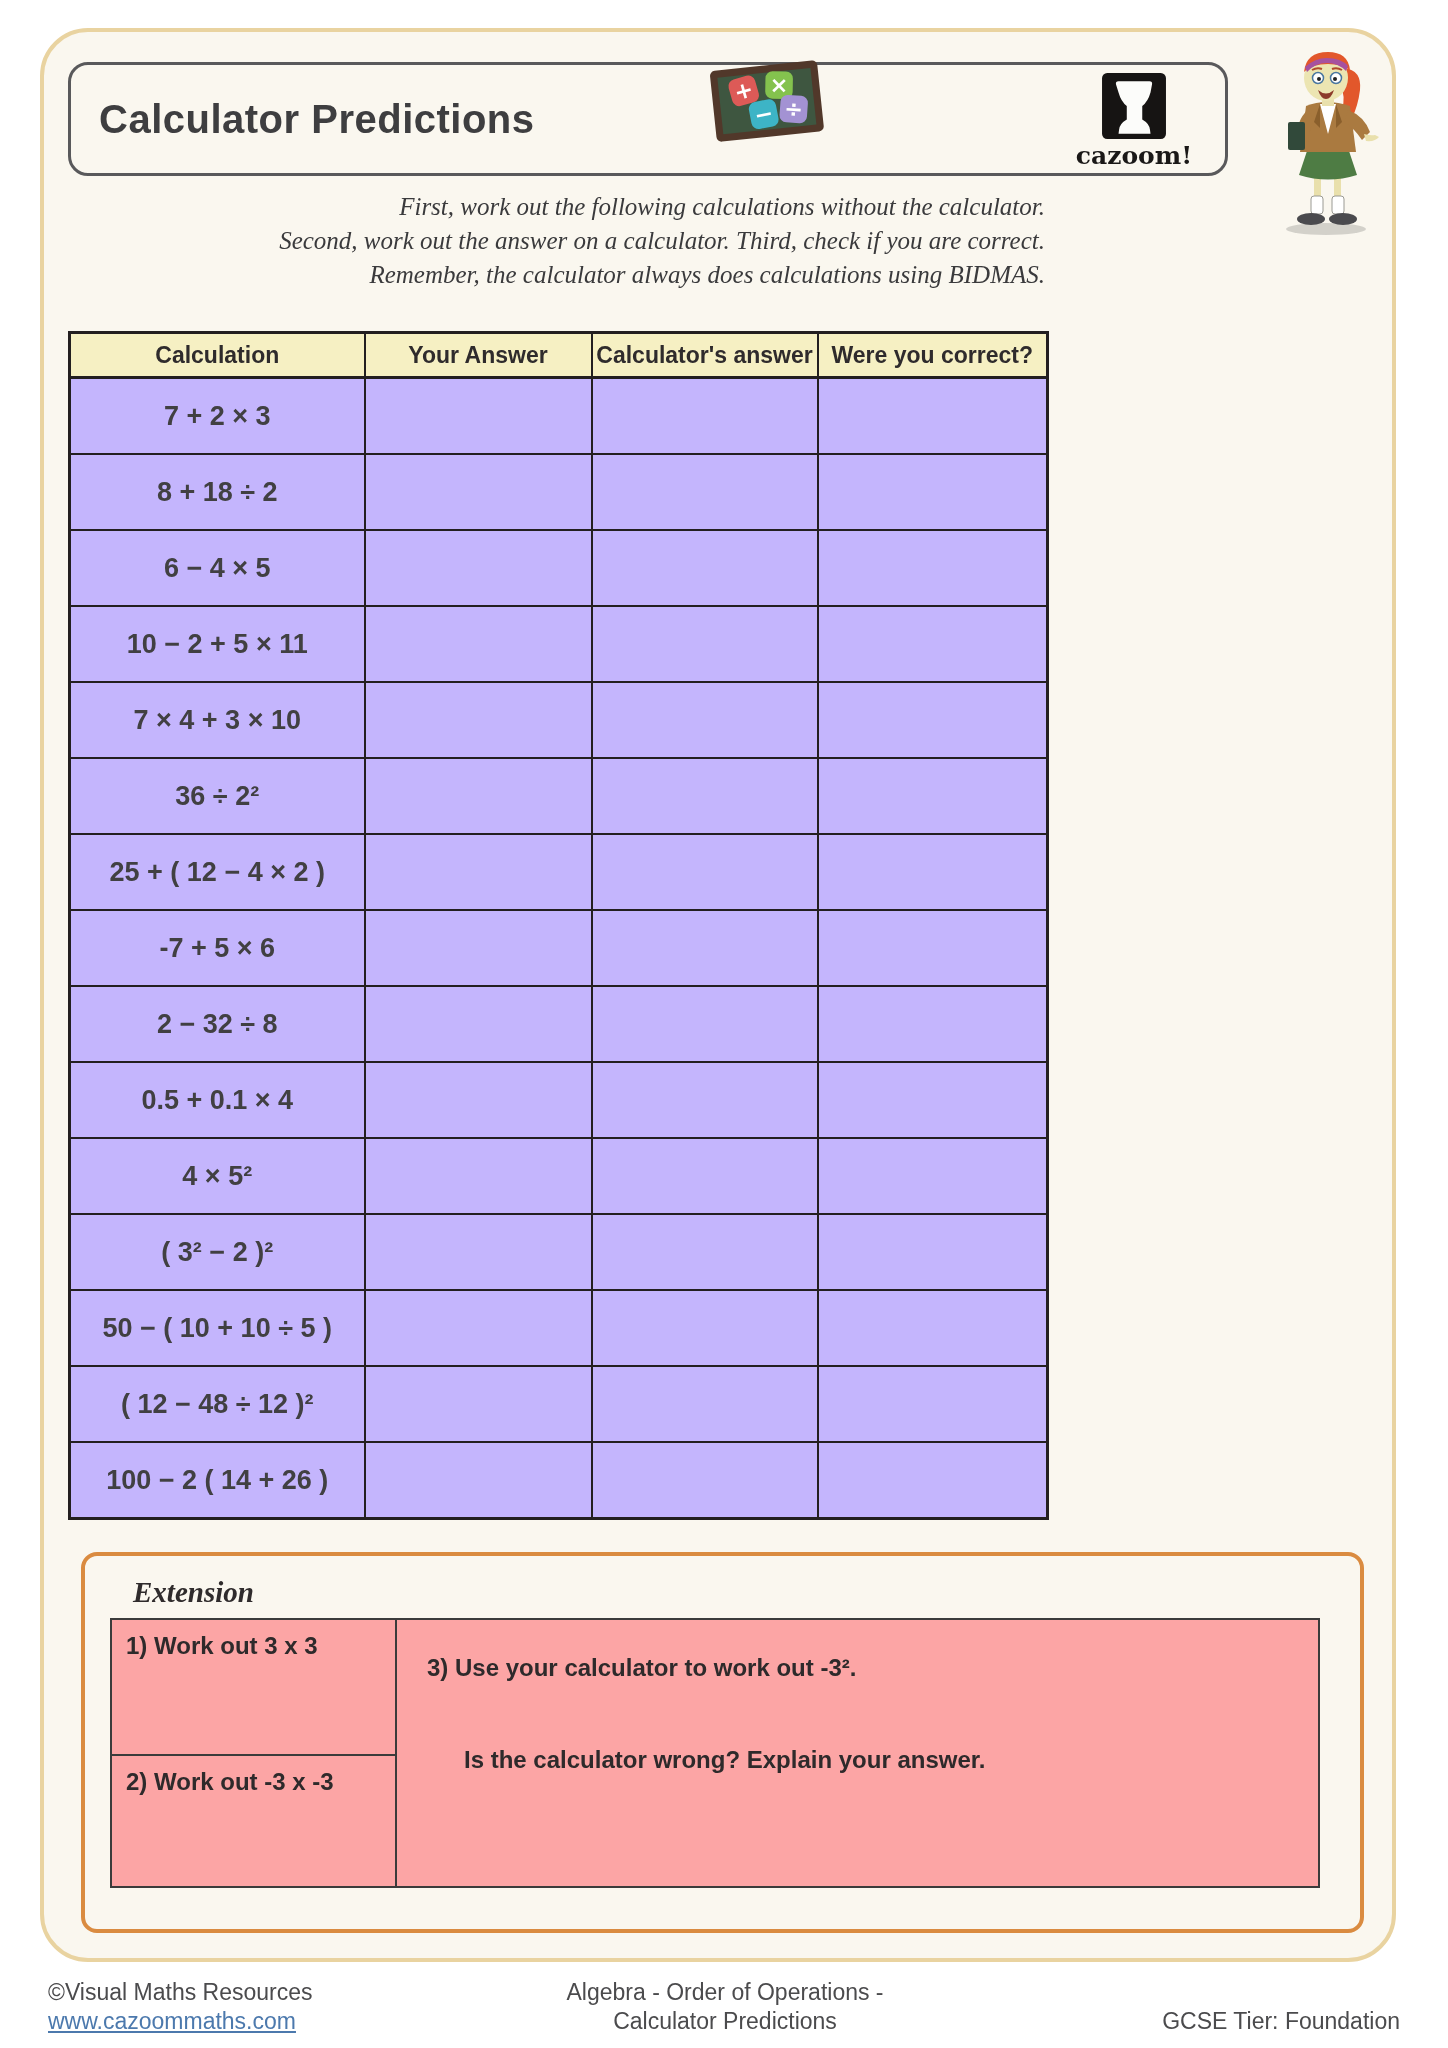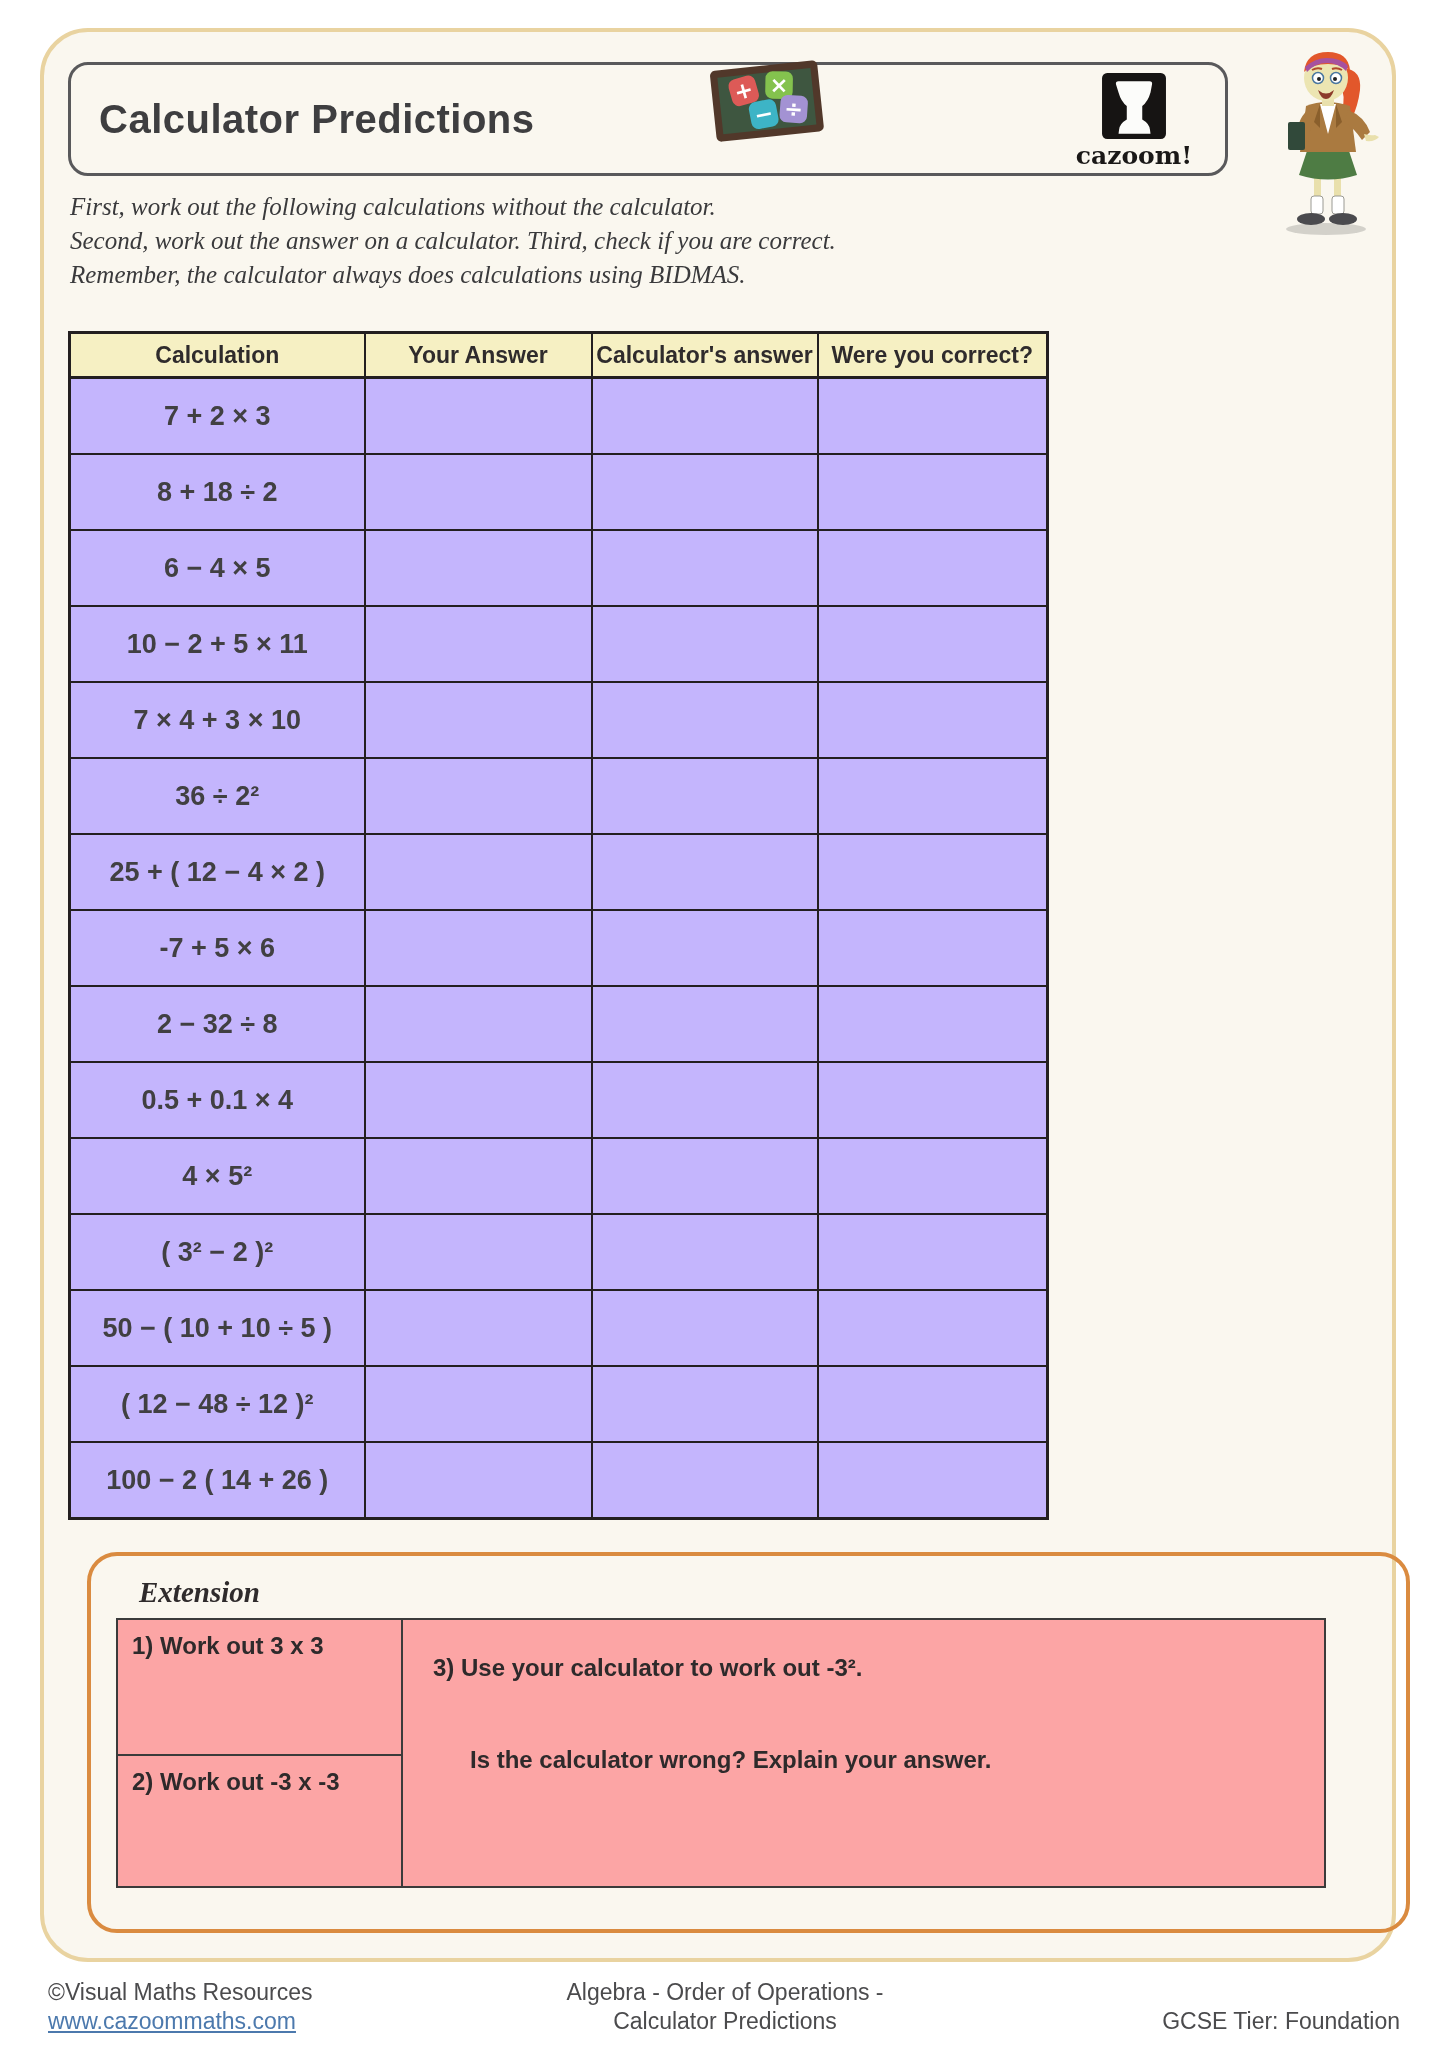--- a/index.html
+++ b/index.html
@@ -11,33 +11,33 @@
   .title-box{position:absolute;left:68px;top:62px;width:1154px;height:108px;
          border:3px solid var(--title-border,#59595b);border-radius:20px;}
   .page-title{position:absolute;left:28px;top:50%;transform:translateY(-50%);
          font-size:40px;font-weight:bold;letter-spacing:.5px;color:var(--text-dark,#3e3e40);}
   .chalkboard{position:absolute;left:638px;top:-8px;width:118px;height:90px;}
   .logo-block{position:absolute;left:988px;top:8px;width:150px;text-align:center;}
   .logo-block svg{width:64px;height:66px;display:block;margin:0 auto;}
   .logo-text{font-family:"DejaVu Serif",serif;font-weight:bold;font-size:25px;color:#1a1817;margin-top:2px;}
   .girl{position:absolute;left:1252px;top:46px;width:152px;height:192px;}
   
-  .instructions{position:absolute;left:70px;top:190px;width:975px;text-align:left;
+  .instructions{position:absolute;left:70px;top:190px;width:975px;text-align:right;
          font-family:"Liberation Serif",serif;font-style:italic;font-size:25px;line-height:34px;color:#3a3a3c;}
   
   .main-table{position:absolute;left:68px;top:331px;border-collapse:collapse;table-layout:fixed;
          width:978px;background:#c4b5fd;}
   .main-table th,.main-table td{border:2px solid var(--table-border,#231f20);text-align:center;vertical-align:middle;}
   .main-table{border:3px solid var(--table-border,#231f20);}
   .main-table th{height:40px;background:var(--header-yellow,#f6f0c3);font-size:23px;font-weight:bold;
          color:#2f2b2c;border-bottom-width:3px;}
   .main-table td{height:72px;font-size:27px;font-weight:bold;color:#414042;}
   
-  .ext-box{position:absolute;left:87px;top:1552px;width:1275px;height:373px;
-         border:4px solid var(--extension-orange,#da8b40);border-radius:30px;padding-left:40px;}
+  .ext-box{position:absolute;left:81px;top:1552px;width:1275px;height:373px;
+         border:4px solid var(--extension-orange,#da8b40);border-radius:16px;}
   .ext-title{position:absolute;left:48px;top:20px;font-family:"Liberation Serif",serif;
          font-style:italic;font-weight:bold;font-size:29px;color:#2f2b2c;}
   .ext-table{position:absolute;left:25px;top:62px;width:1206px;height:266px;
          border:2px solid #3b3b3b;background:#fca5a5;}
   .ext-left{position:absolute;left:0;top:0;width:285px;height:100%;border-right:2px solid #3b3b3b;box-sizing:border-box;}
   .ext-cell1{position:absolute;left:0;top:0;width:100%;height:136px;border-bottom:2px solid #3b3b3b;box-sizing:border-box;}
   .ext-cell2{position:absolute;left:0;top:136px;width:100%;height:168px;box-sizing:border-box;}
   .ext-cell1 .q,.ext-cell2 .q{margin:12px 0 0 14px;font-size:24px;font-weight:bold;color:#2e2a2b;}
   .ext-q3{position:absolute;left:315px;top:14px;font-size:24px;font-weight:bold;color:#2e2a2b;margin-top:20px;}
   .ext-q3b{position:absolute;left:352px;top:126px;font-size:24px;font-weight:bold;color:#2e2a2b;}

